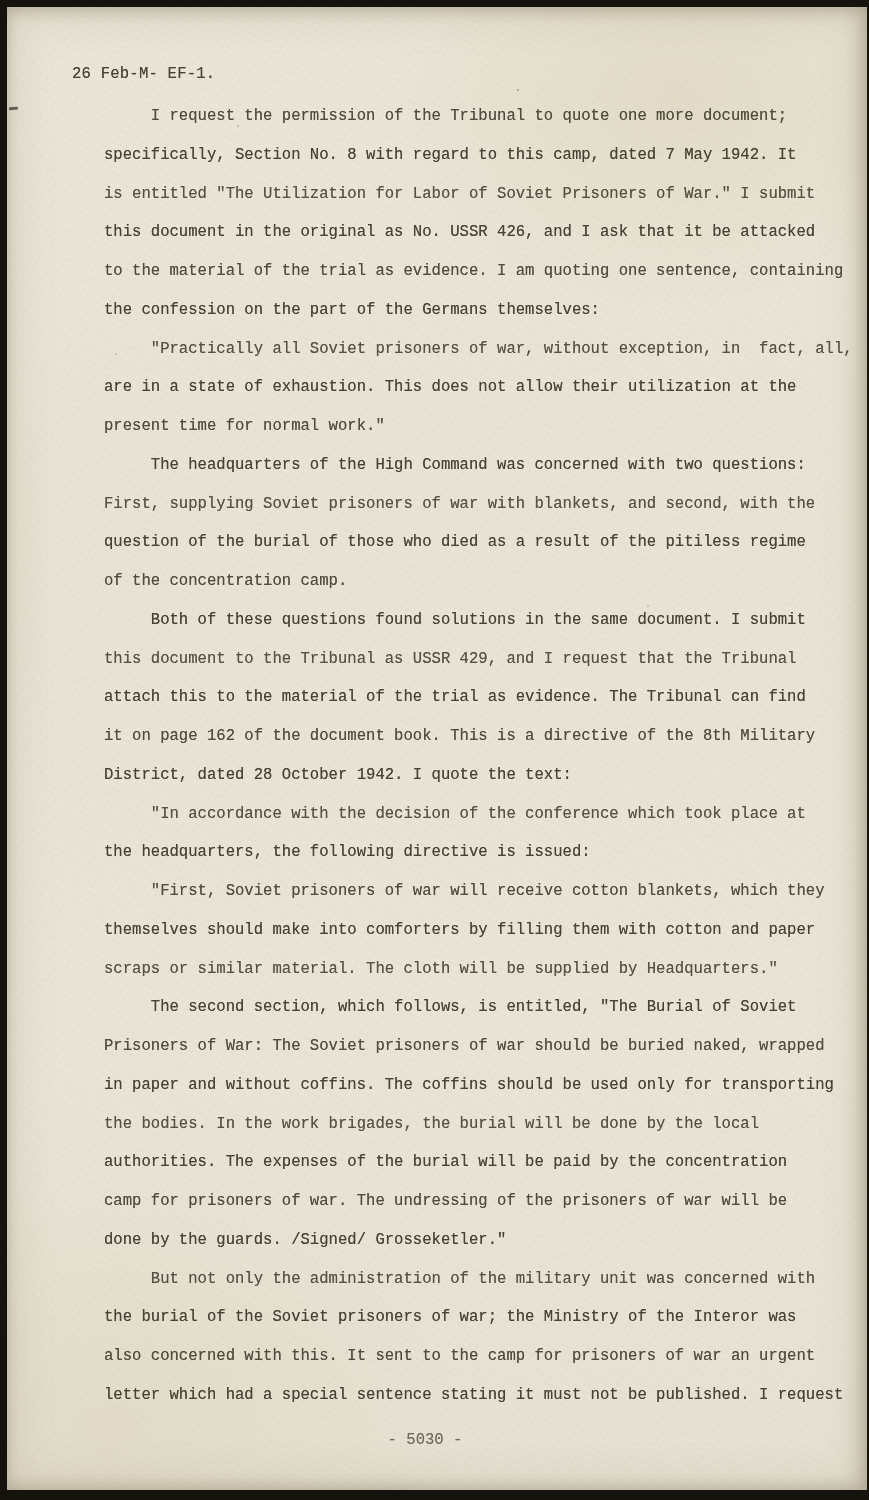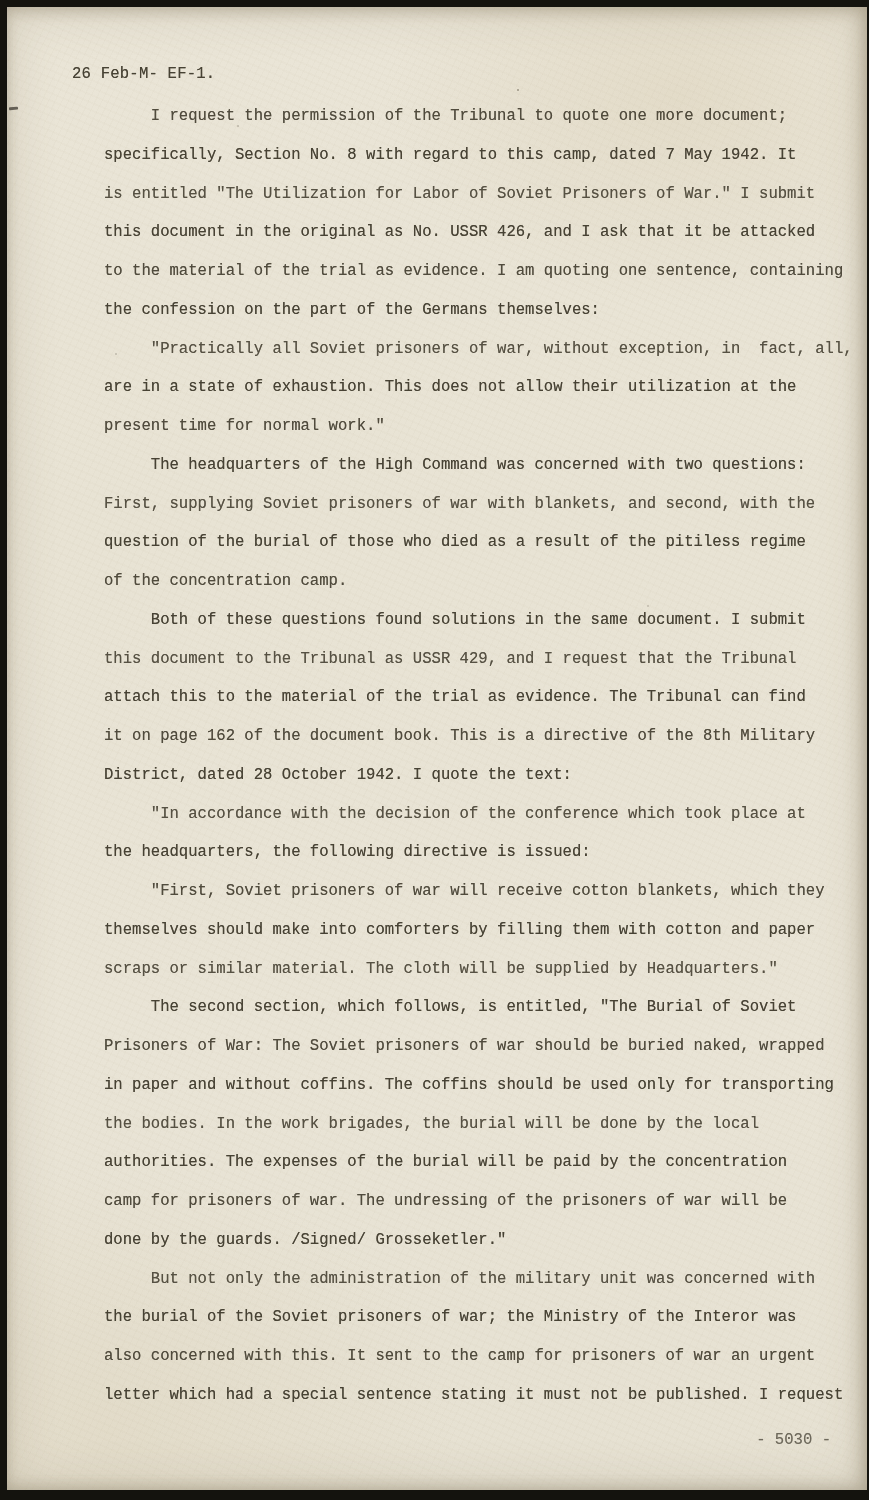--- a/index.html
+++ b/index.html
@@ -64,22 +64,22 @@
     white-space: pre;
   }
   .line:nth-child(4n+1) { opacity: 0.94; }
   .line:nth-child(4n+3) { opacity: 0.90; }
   .page-footer {
     position: absolute;
     left: 0;
     top: 1424px;
     width: 100%;
     box-sizing: border-box;
-    padding-right: 36px;
-    text-align: right;
+    padding-right: 24px;
+    text-align: center;
     color: var(--faded_ink, #6e695c);
     text-shadow: 0 0 0.5px rgba(110, 105, 92, 0.5);
     font-size: 15.6px;
   }
   .pencil-mark {
     position: absolute;
     left: 2px;
     top: 100px;
     width: 9px;
     height: 2.5px;

